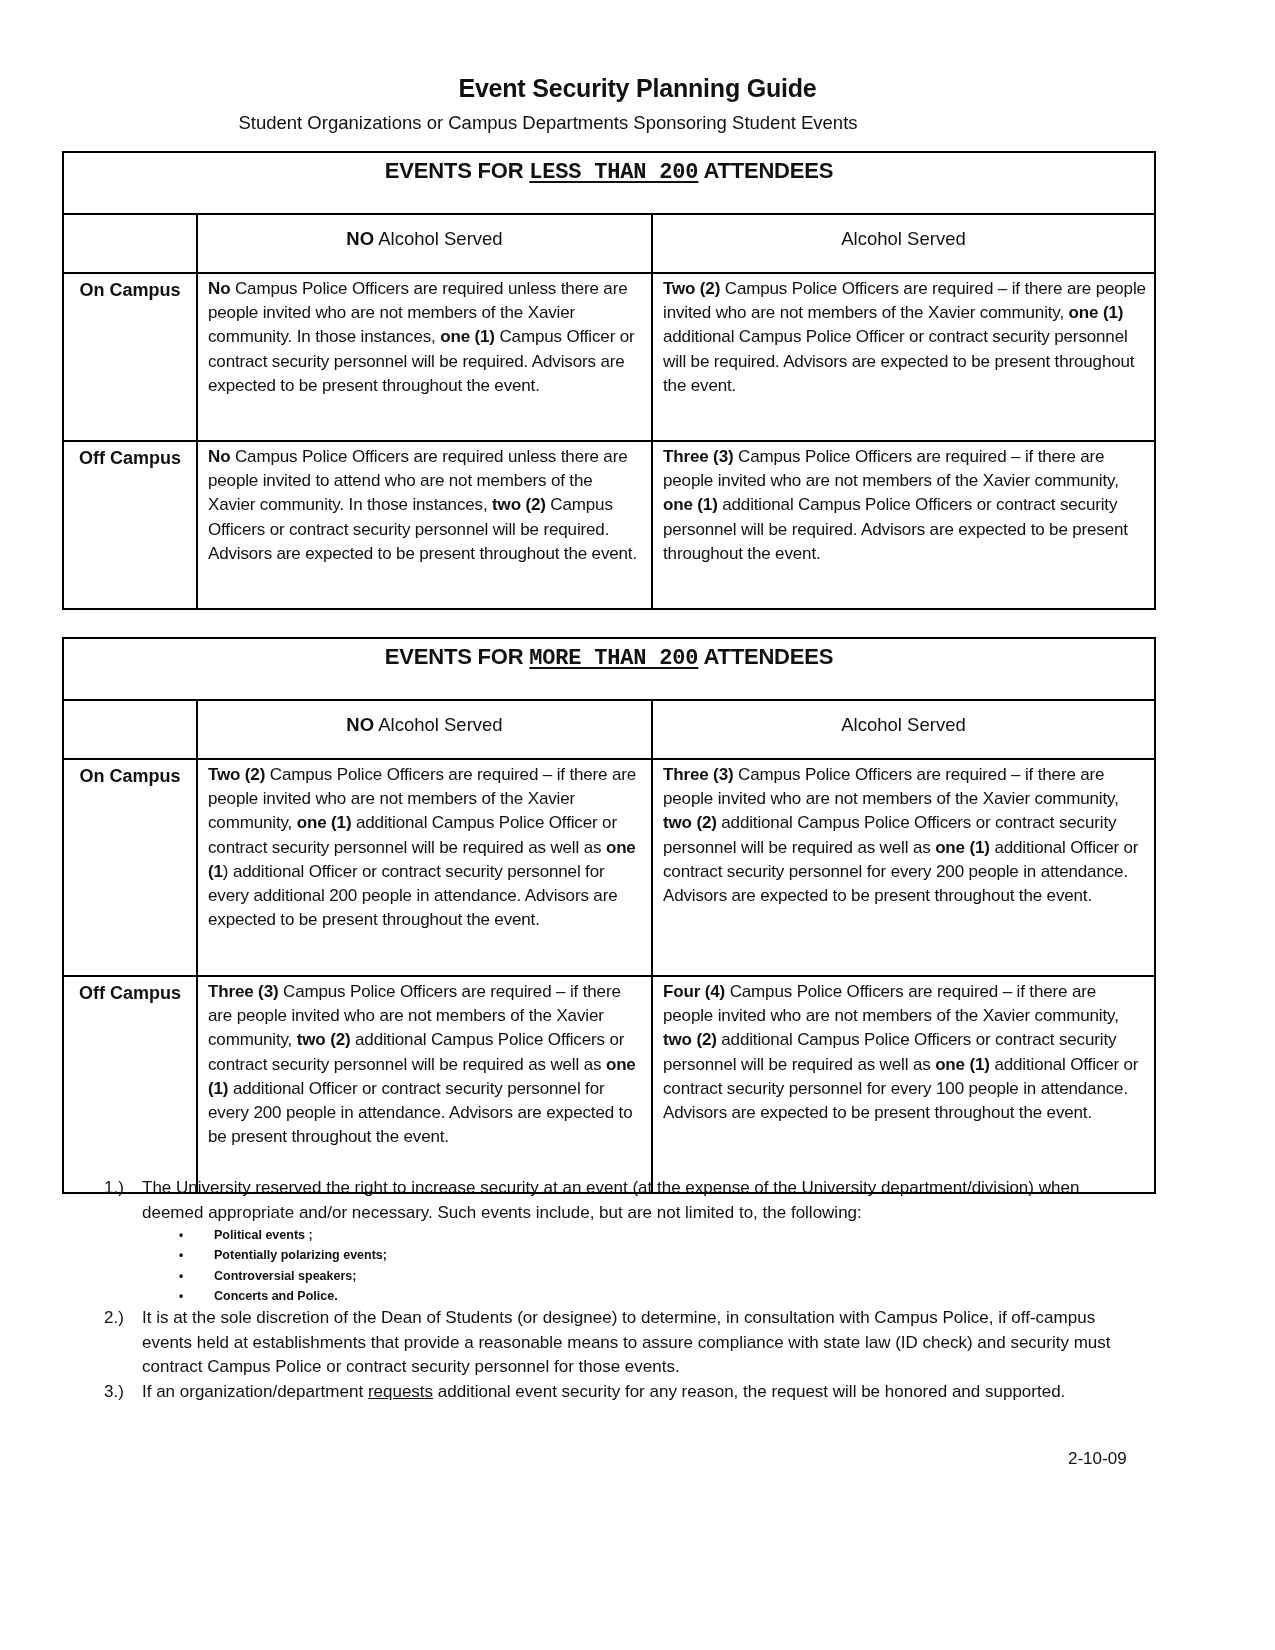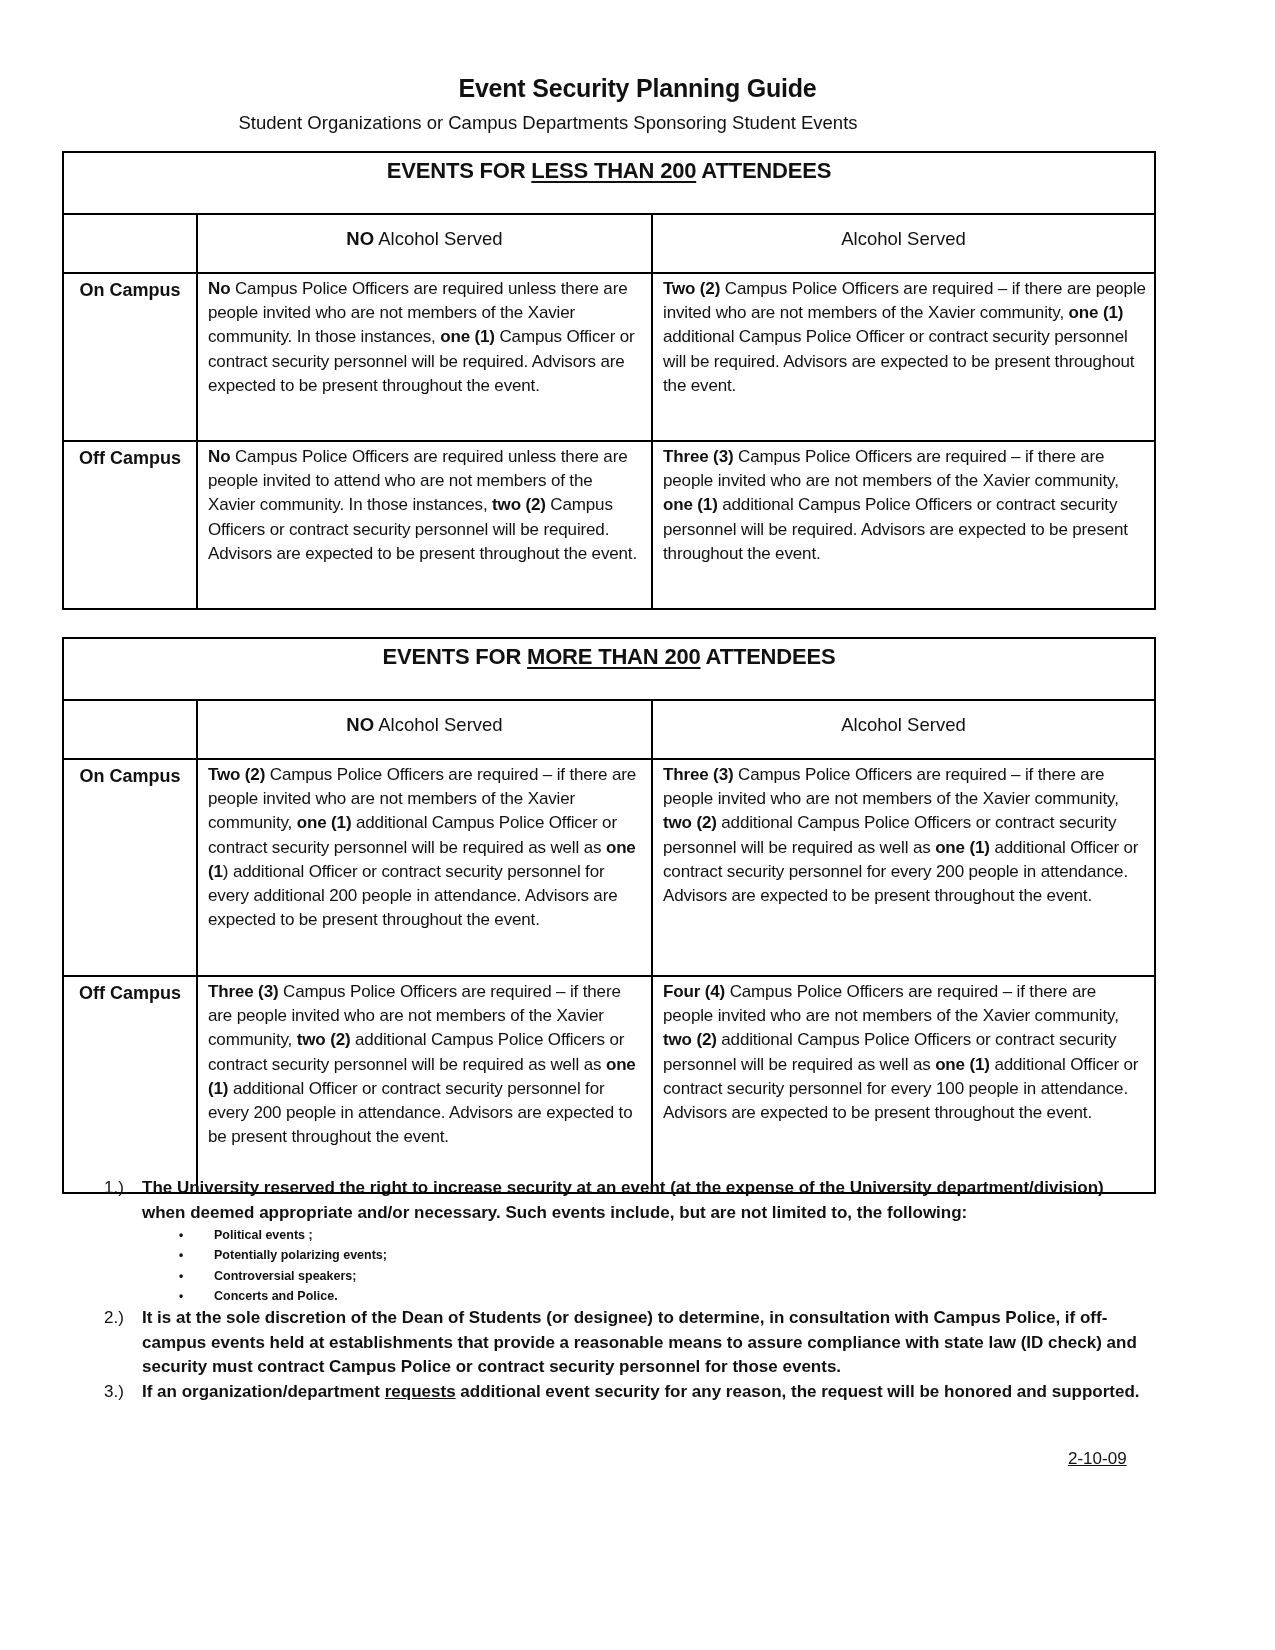--- a/index.html
+++ b/index.html
@@ -21,45 +21,45 @@
     border-collapse: collapse; table-layout: fixed;
     font-size: 17px; line-height: 24.2px;
   }
   table.sec td, table.sec th {
     border: 2px solid #000; vertical-align: top; padding: 0;
   }
   table.sec .head-cell {
     height: 54px; text-align: center; vertical-align: top;
     font-weight: bold; font-size: 22px; padding-top: 6px; letter-spacing: -0.2px;
   }
-  table.sec .head-cell u { text-decoration: underline; text-decoration-thickness: 2px; text-underline-offset: 3px; }
+  table.sec .head-cell u { text-decoration: underline; text-decoration-thickness: 2px; text-underline-offset: 3px; font-family: Liberation Mono, monospace; }
   table.sec .colhead {
     height: 45px; text-align: center; font-weight: normal; font-size: 18.5px; padding-top: 12px;
   }
   table.sec .rowlabel {
     font-weight: bold; font-size: 18px; text-align: center; padding-top: 4px; margin-left: 36px;
   }
   table.sec .cell {
     padding: 3px 8px 0 10px; letter-spacing: -0.15px;
   }
   .t1 { top: 151px; }
   .t2 { top: 637px; }
   .notes {
     position: absolute; left: 104px; top: 1176px; width: 1040px;
     font-size: 17px; line-height: 24.5px;
   }
   .note { display: flex; }
   .note .num { width: 38px; flex: none; }
-  .note .txt { flex: 1; font-weight: bold; }
+  .note .txt { flex: 1; }
   .bullets { list-style: none; margin: 0; padding: 0 0 0 75px; font-weight: bold; font-size: 12.5px; line-height: 20.3px; }
   .bullets li { display: flex; }
   .bullets li .dot { width: 35px; flex: none; font-size: 12px; }
   .req { text-decoration: underline; text-align: center; }
   .date {
-    position: absolute; left: 1068px; top: 1449px; font-size: 17px; text-decoration: underline;
+    position: absolute; left: 1068px; top: 1449px; font-size: 17px;
   }
 </style>
 </head>
 <body>
 
 <div class="title">Event Security Planning Guide</div>
 <div class="subtitle">Student Organizations or Campus Departments Sponsoring Student Events</div>
 
 <table class="sec t1">
   <colgroup>

